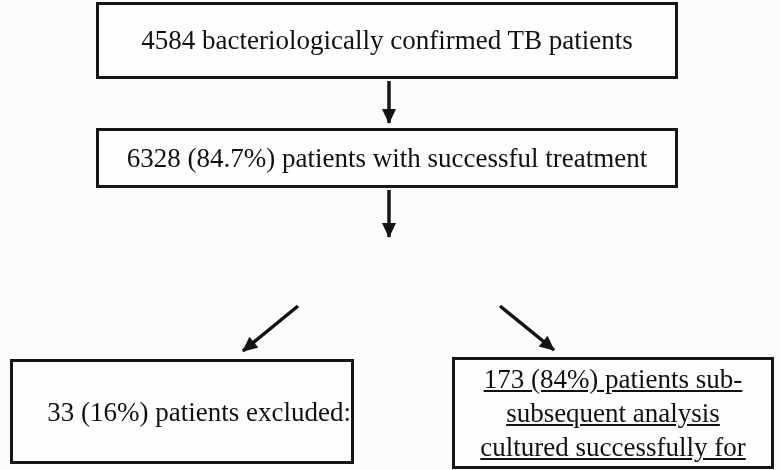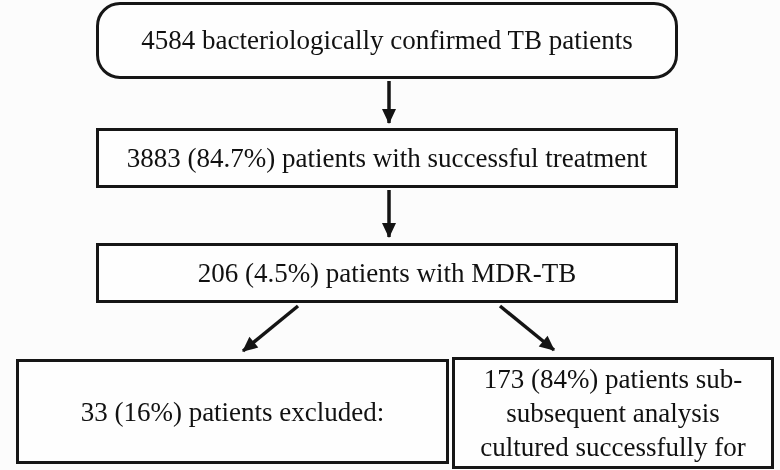--- a/index.html
+++ b/index.html
@@ -36,28 +36,28 @@
     background: #fefefe;
     border: 3px solid #161616;
     display: flex;
     align-items: center;
     justify-content: center;
     text-align: center;
     font-size: 27px;
     line-height: 1.2;
   }
 
-  #box-confirmed   { left: 96px;  top: 2px;   width: 582px; height: 77px; border-radius: 24px;  }
+  #box-confirmed   { left: 96px;  top: 2px;   width: 582px; height: 77px;  }
   #box-treatment   { left: 96px;  top: 128px; width: 582px; height: 60px;  }
   #box-mdr         { left: 96px;  top: 243px; width: 582px; height: 60px;  }
-  #box-excluded    { left: 16px;   top: 359px; width: 433px; height: 105px; }
+  #box-excluded    { left: 10px;   top: 359px; width: 344px; height: 105px; justify-content: flex-end; }
   #box-subcultured { left: 452px; top: 357px; width: 322px; height: 112px; }
 
   #box-excluded .line    { line-height: 36px; }
-  #box-subcultured .line { line-height: 34px; }
+  #box-subcultured .line { line-height: 34px; text-decoration: underline; }
 </style>
 </head>
 <body>
 
 <div class="stage">
 
   <svg class="edges" width="780" height="470" viewBox="0 0 780 470" xmlns="http://www.w3.org/2000/svg">
     <defs>
       <marker id="ah" markerUnits="userSpaceOnUse" markerWidth="18" markerHeight="16" refX="15" refY="8" orient="auto">
         <path d="M1,1 L16,8 L1,15 Z" fill="#141414"></path>
@@ -67,26 +67,23 @@
     <line x1="389" y1="190" x2="389" y2="237" marker-end="url(#ah)"></line>
     <line x1="298" y1="306" x2="243" y2="351" marker-end="url(#ah)"></line>
     <line x1="500" y1="306" x2="554" y2="350" marker-end="url(#ah)"></line>
   </svg>
 
   <div class="node" id="box-confirmed">
     <span>4584 bacteriologically confirmed TB patients</span>
   </div>
 
   <div class="node" id="box-treatment">
-    <span>3883 (84.7%) patients with successful treatment</span>
+    <span>6328 (84.7%) patients with successful treatment</span>
   </div>
 
-  <div class="node" id="box-mdr">
-    <span>206 (4.5%) patients with MDR-TB</span>
-  </div>
 
   <div class="node" id="box-excluded">
     <div>
       <div class="line">33 (16%) patients excluded:</div>
     </div>
   </div>
 
   <div class="node" id="box-subcultured">
     <div>
       <div class="line">173 (84%) patients sub-</div>

